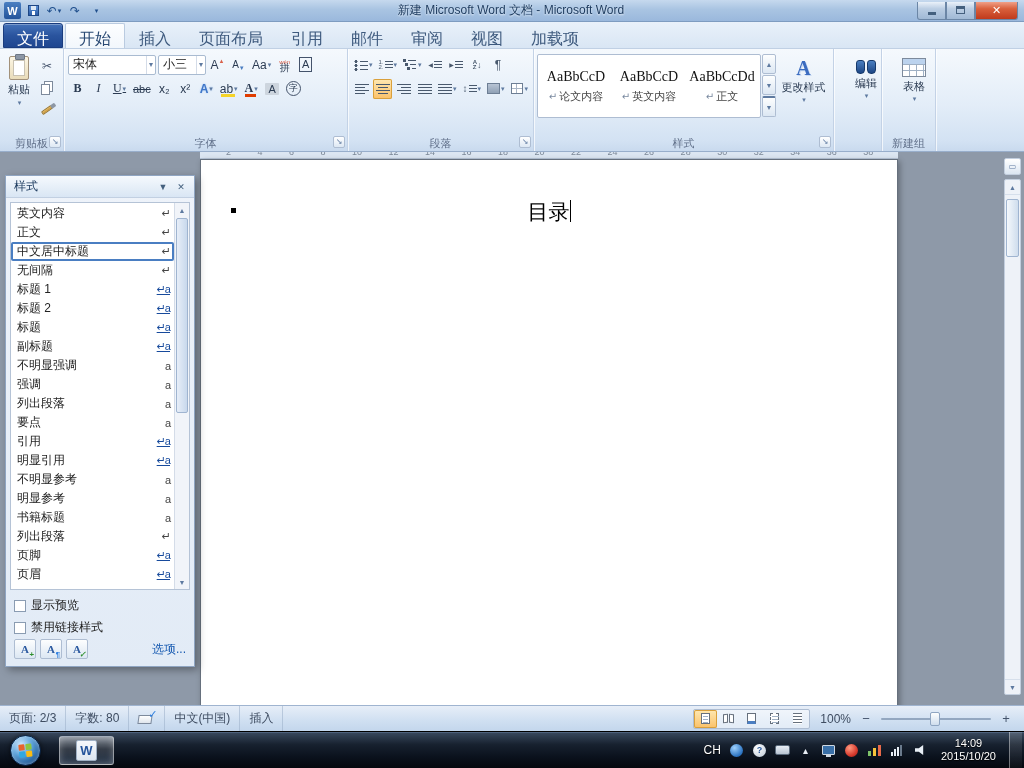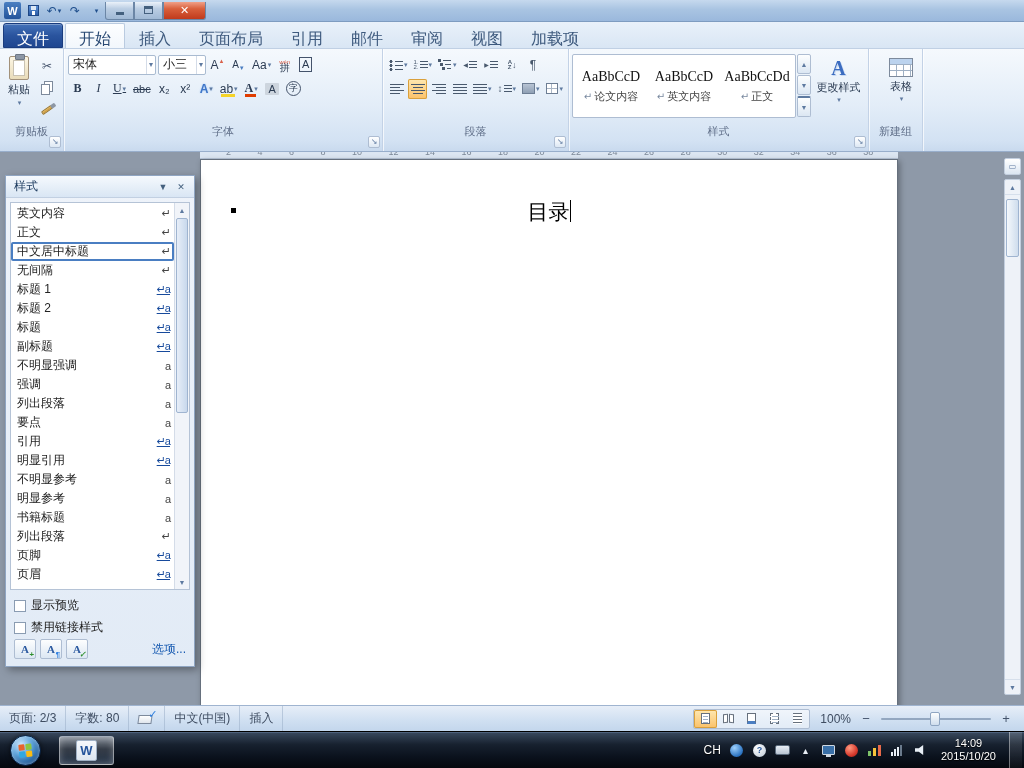--- a/index.html
+++ b/index.html
@@ -37,39 +37,39 @@
 .tab.file{background:linear-gradient(#4472b9,#2a549e 50%,#1e4690);color:#fff;border-radius:3px 3px 0 0;
  margin:1px 2px 0 0;border:1px solid #1a3c7e;box-shadow:inset 0 1px 0 rgba(255,255,255,.3);padding-top:5px;}
 .tab.active{background:linear-gradient(#fdfeff,#f2f7fc);border:1px solid #bacbe0;border-bottom:none;
  border-radius:2px 2px 0 0;color:#2a4a74;margin-top:1px;padding-top:5px;}
 
 
 .ribbon{position:absolute;top:49px;left:0;width:100%;height:103px;
  background:linear-gradient(#f5f9fd,#e3edf8 55%,#d3e2f3 90%,#c9daee);
  border-bottom:1px solid #98aecb;display:flex;z-index:9;}
 .group{position:relative;height:100%;padding:3px 2px 17px 3px;border-right:1px solid #c3d2e6;box-shadow:1px 0 0 rgba(255,255,255,.7);}
-.group-label{position:absolute;bottom:12px;left:0;right:0;text-align:center;font-size:11px;color:#61708a;}
+.group-label{position:absolute;bottom:0;left:0;right:0;text-align:center;font-size:11px;color:#61708a;}
 .dlg{position:absolute;right:2px;bottom:3px;width:12px;height:12px;border:1px solid #aebdd2;border-radius:2px;
  font-size:8px;line-height:10px;text-align:center;color:#5e7aa0;background:linear-gradient(#fff,#dde8f4);}
 
 
 .g-clip{width:64px;display:flex;}
 .paste-btn{width:32px;display:flex;flex-direction:column;align-items:center;padding-top:4px;gap:2px;border-radius:3px;}
 .clipboard-icon{width:20px;height:24px;background:linear-gradient(#fdf6e3,#e9dcba);border:1px solid #a2917a;border-radius:2px;position:relative;}
 .clipboard-icon:before{content:"";position:absolute;top:-3px;left:5px;width:8px;height:4px;background:#8d97a5;border:1px solid #6d7785;border-radius:1px;}
 .clipboard-icon:after{content:"";position:absolute;top:3px;left:3px;right:3px;bottom:3px;background:#fff;border:1px solid #c9c2b2;}
 .paste-label{font-size:11px;color:#2b3b52;}
 .clip-col{display:flex;flex-direction:column;gap:3px;padding-top:4px;}
 .sbtn{width:24px;height:19px;display:flex;align-items:center;justify-content:center;border-radius:2px;font-size:12px;color:#44536b;}
 .copy-ic{width:9px;height:11px;background:#fff;border:1px solid #7d8a9c;box-shadow:3px -3px 0 -1px #fff,3px -3px 0 0 #7d8a9c;margin:3px 0 0 -3px;}
 .brush-ic{width:12px;height:4px;background:linear-gradient(#e8bc5e,#c89232);border:1px solid #9a7326;border-radius:1px;position:relative;transform:rotate(-35deg);}
 .brush-ic:after{content:"";position:absolute;right:-5px;top:-1px;width:5px;height:4px;background:#8d97a5;border-radius:1px;}
 
 
-.g-font{width:319px;}
+.g-font{width:284px;}
 .frow{display:flex;align-items:center;gap:2px;padding:1px 1px 0;height:24px;}
 .combo{display:flex;align-items:center;height:20px;background:#fff;border:1px solid #a9bbd1;border-radius:2px;padding-left:4px;}
 .combo .ct{font-size:12px;color:#222;flex:1;white-space:nowrap;overflow:hidden;}
 .combo .ca{font-size:8px;color:#5e7aa0;border-left:1px solid #d4dce8;padding:0 2px;align-self:stretch;display:flex;align-items:center;}
 .c-name{width:88px;} .c-size{width:48px;align-items:center;}
 .rbtn{min-width:19px;height:20px;display:flex;align-items:center;justify-content:center;border-radius:2px;
  font-size:12px;color:#2b3b52;padding:0 2px;position:relative;}
 .rbtn.on{background:linear-gradient(#fee8b2,#fbc168);box-shadow:inset 0 0 0 1px #d9a03c;}
 .tiny{font-style:normal;font-size:7px;color:#5e7aa0;margin-left:1px;}
 .tup{font-style:normal;font-size:6px;color:#d9604a;position:relative;top:-4px;}
@@ -263,20 +263,21 @@
       <div class="word-app-icon">W</div>
       <div class="qat-btn">
           <span class="floppy"></span>
         </div>
       <div class="qat-btn">↶<span class="qat-arr">▾</span></div>
       <div class="qat-btn">↷</div>
       <div class="qat-btn">
           <span class="qat-arr">▾</span>
         </div>
     </div>
+    <div class="title-text">新建 Microsoft Word 文档 - Microsoft Word</div>
     <div class="win-controls">
       <div class="wc min">
           <span class="wmin"></span>
         </div>
       <div class="wc">
           <span class="wmax"></span>
         </div>
       <div class="wc close">✕</div>
     </div>
   </div>
@@ -508,20 +509,30 @@
       </div>
       <div class="big-btn">
         <span class="chg-ic">A</span>
         <span class="lbl">更改样式</span>
         <span class="tiny">▾</span>
       </div>
       <div class="group-label">样式</div>
       <span class="dlg">↘</span>
     </div>
 
+    <div class="group g-edit">
+      <div class="big-btn">
+        <span class="binoc">
+            <i></i>
+            <i></i>
+          </span>
+        <span class="lbl">编辑</span>
+        <span class="tiny">▾</span>
+      </div>
+    </div>
 
     <div class="group g-new">
       <div class="big-btn">
         <span class="table-ic"></span>
         <span class="lbl">表格</span>
         <span class="tiny">▾</span>
       </div>
       <div class="group-label">新建组</div>
     </div>
 

